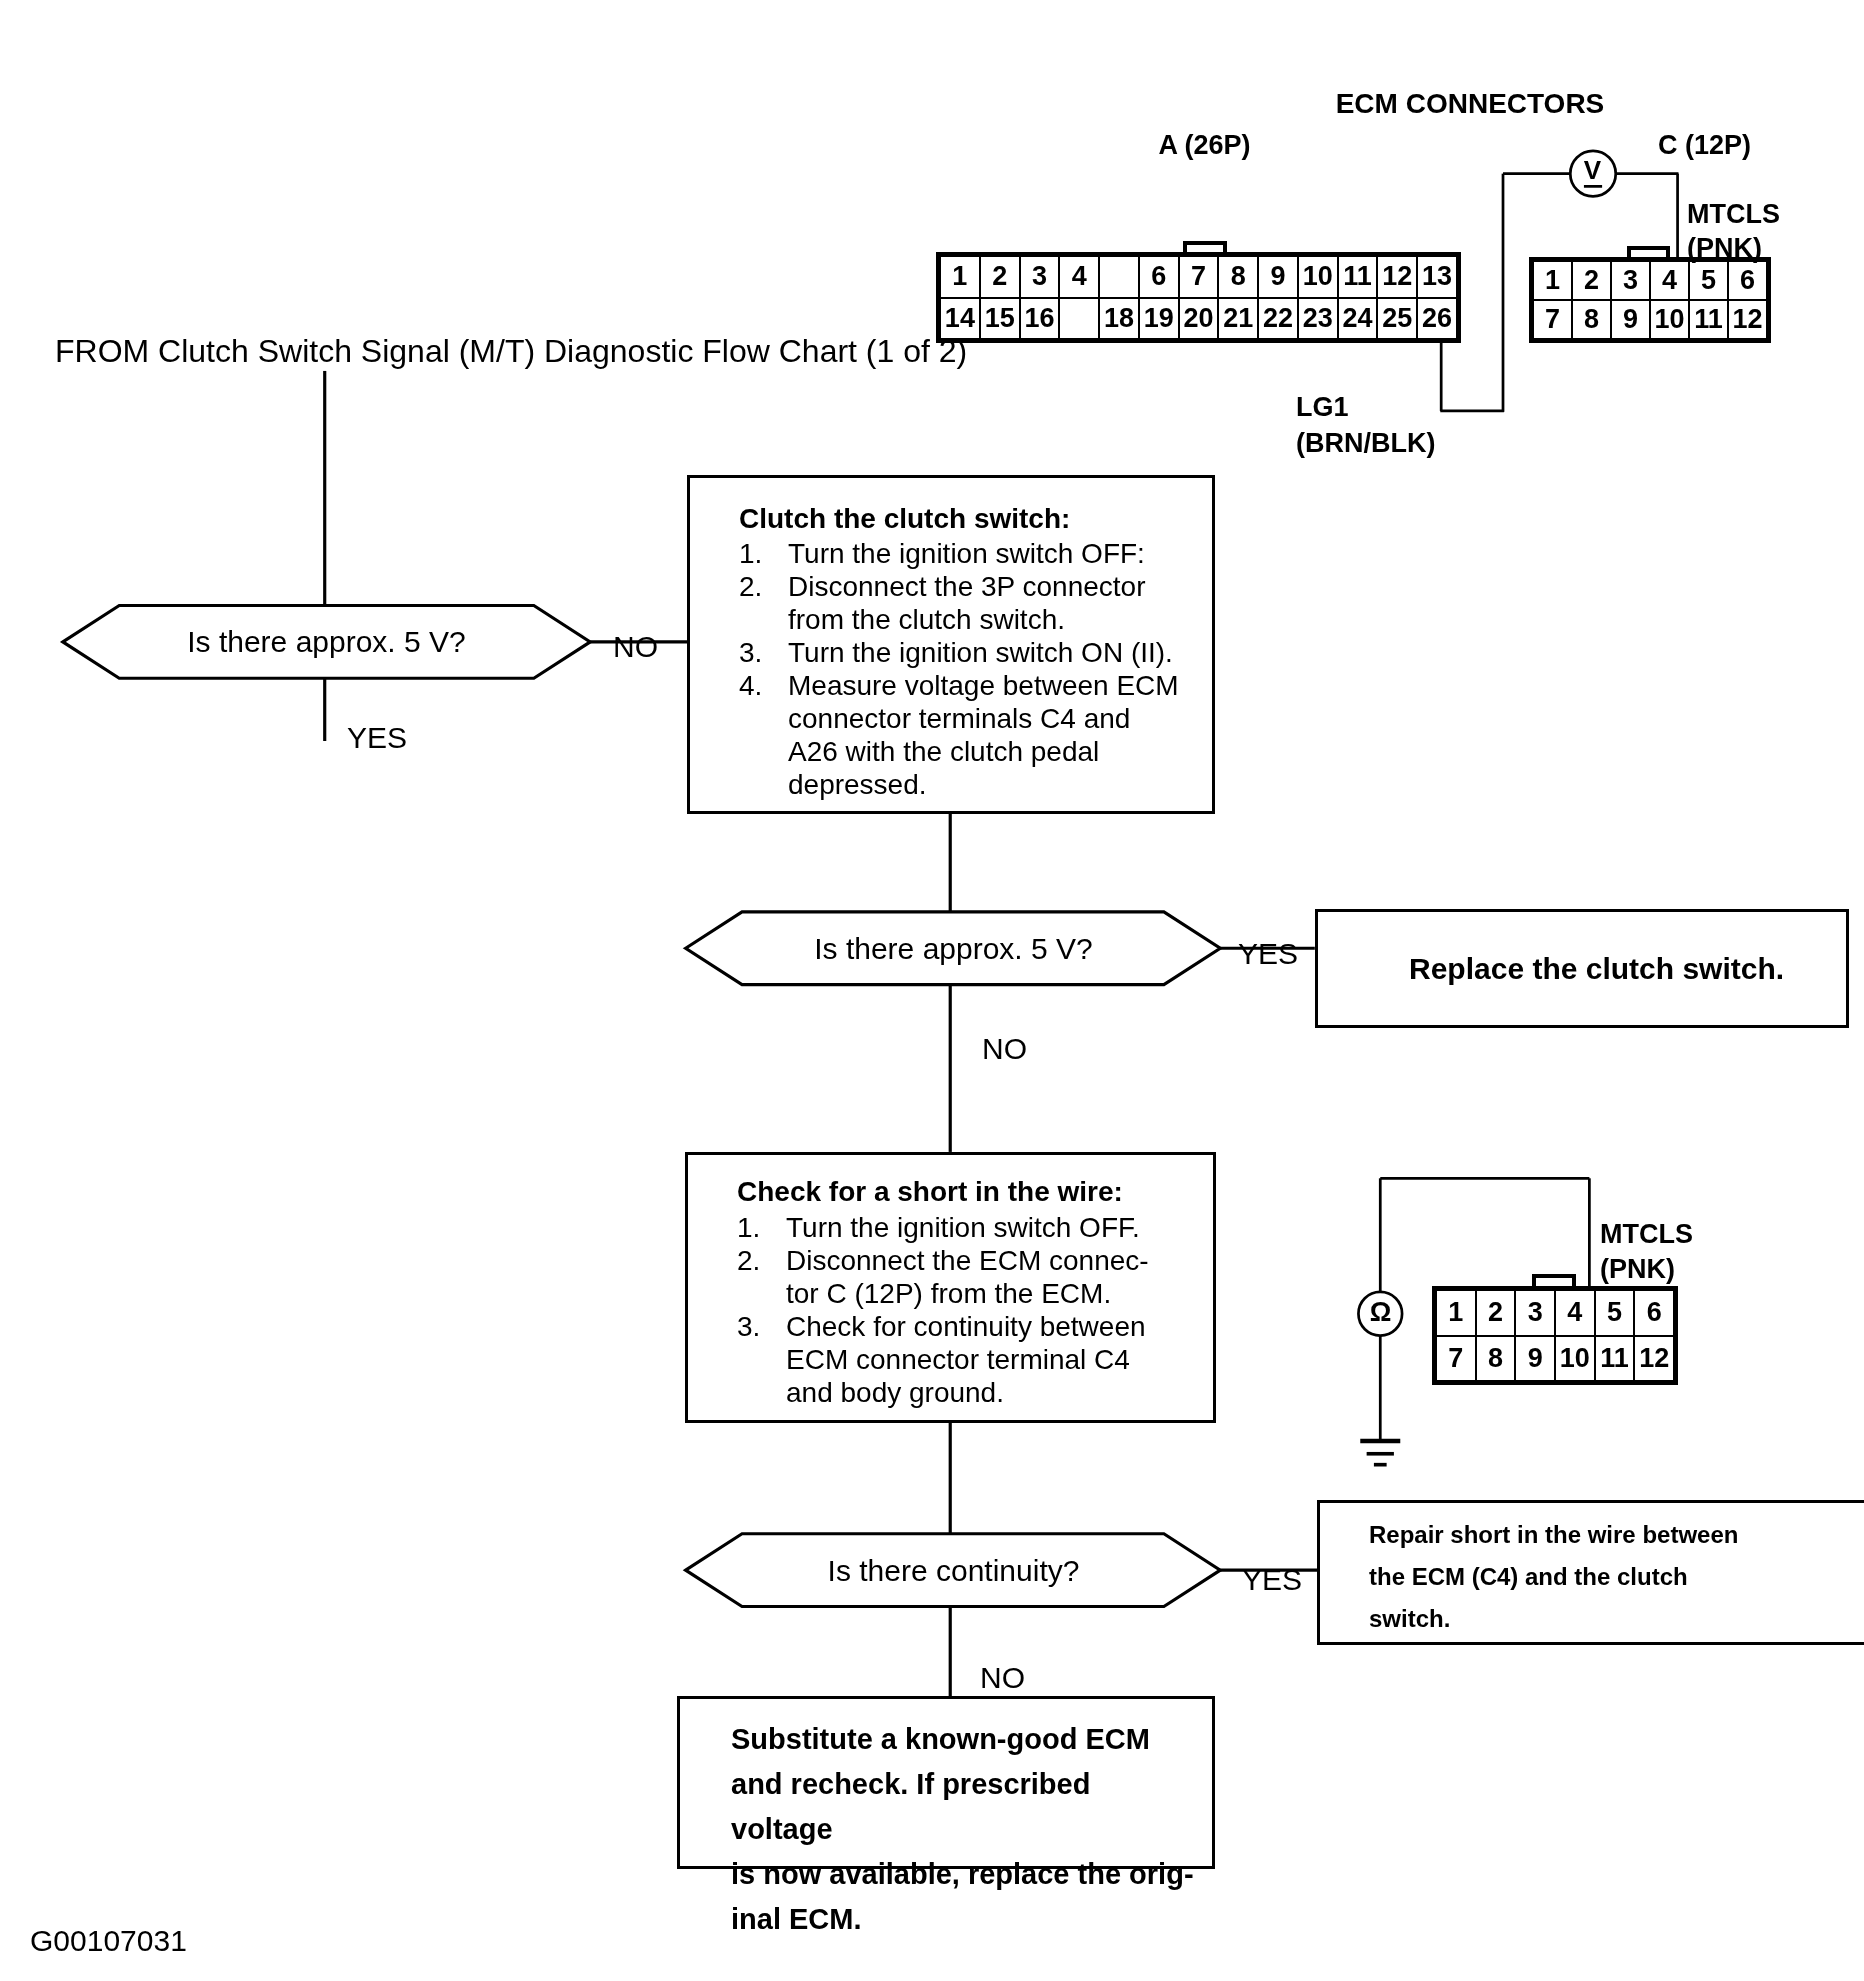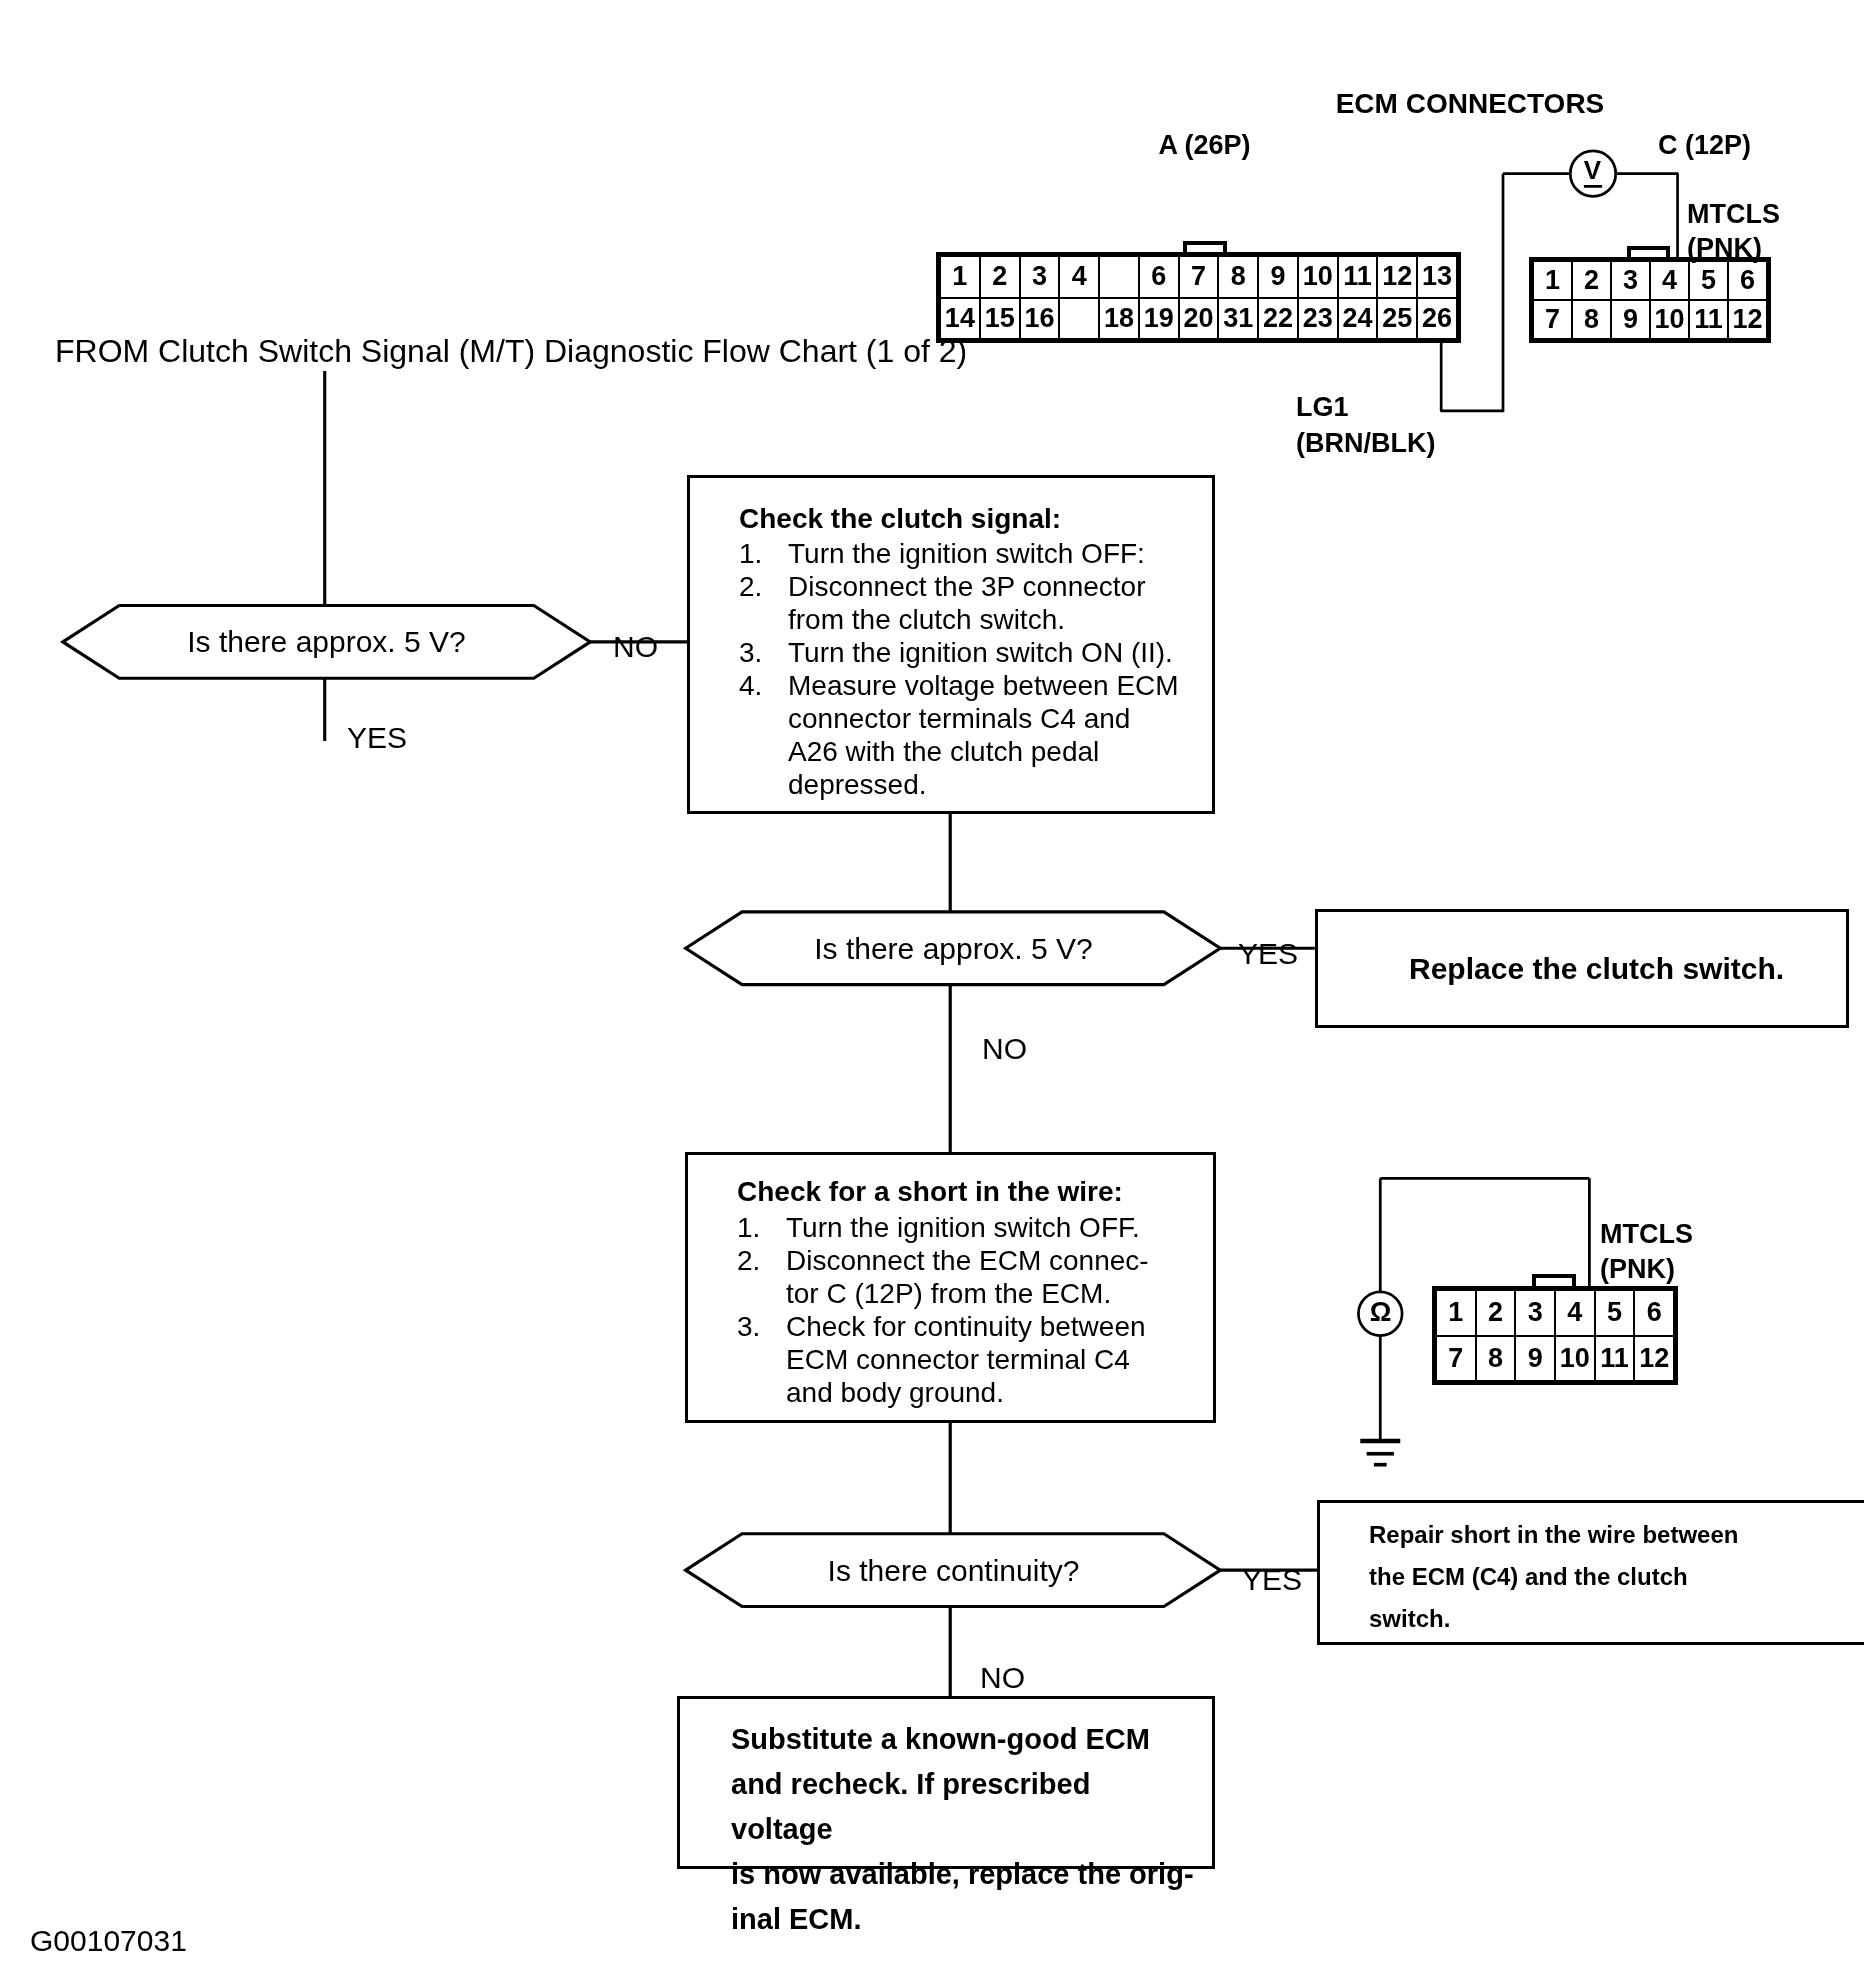--- a/index.html
+++ b/index.html
@@ -73,39 +73,39 @@
   <div class="txt b center" style="left:1132px;top:102px;width:145px;font-size:27px;">A (26P)</div>
   <div class="txt b center" style="left:1632px;top:102px;width:145px;font-size:27px;">C (12P)</div>
 
   <div class="meter-glyph" style="left:1578px;top:155px;width:29px;font-size:26px;">V</div>
   <div class="txt b" style="left:1687px;top:171px;font-size:27px;">MTCLS</div>
   <div class="txt b" style="left:1687px;top:205px;font-size:27px;">(PNK)</div>
 
   <div class="tab" style="left:1183px;top:241px;width:44px;height:12.7px;"></div>
   <div class="pin-grid" style="left:936px;top:252px;width:525px;height:91px;grid-template-columns:repeat(13,1fr);">
     <div style="display:contents;"><div class="pin">1</div><div class="pin">2</div><div class="pin">3</div><div class="pin">4</div><div class="pin"></div><div class="pin">6</div><div class="pin">7</div><div class="pin">8</div><div class="pin">9</div><div class="pin">10</div><div class="pin">11</div><div class="pin">12</div><div class="pin">13</div></div>
-    <div style="display:contents;"><div class="pin">14</div><div class="pin">15</div><div class="pin">16</div><div class="pin"></div><div class="pin">18</div><div class="pin">19</div><div class="pin">20</div><div class="pin">31</div><div class="pin">22</div><div class="pin">23</div><div class="pin">24</div><div class="pin">25</div><div class="pin">26</div></div>
+    <div style="display:contents;"><div class="pin">14</div><div class="pin">15</div><div class="pin">16</div><div class="pin"></div><div class="pin">18</div><div class="pin">19</div><div class="pin">20</div><div class="pin">21</div><div class="pin">22</div><div class="pin">23</div><div class="pin">24</div><div class="pin">25</div><div class="pin">26</div></div>
   </div>
 
   <div class="tab" style="left:1627px;top:246px;width:43px;height:12.7px;"></div>
   <div class="pin-grid" style="left:1529px;top:257px;width:242px;height:86px;grid-template-columns:repeat(6,1fr);">
     <div style="display:contents;"><div class="pin">1</div><div class="pin">2</div><div class="pin">3</div><div class="pin">4</div><div class="pin">5</div><div class="pin">6</div></div>
     <div style="display:contents;"><div class="pin">7</div><div class="pin">8</div><div class="pin">9</div><div class="pin">10</div><div class="pin">11</div><div class="pin">12</div></div>
   </div>
 
   <div class="txt b" style="left:1296px;top:364px;font-size:27px;">LG1</div>
   <div class="txt b" style="left:1296px;top:400px;font-size:27px;">(BRN/BLK)</div>
 
   <div class="hex-text" style="left:63px;top:605px;width:527px;height:73px;">Is there approx. 5 V?</div>
   <div class="txt" style="left:613px;top:602px;font-size:30px;">NO</div>
   <div class="txt" style="left:347px;top:693px;font-size:30px;">YES</div>
 
 
   <div class="box stepbox" style="left:687px;top:475px;width:528px;height:339px;padding:23.6px 25.5px 0 49px;">
-    <div class="step-title">Check the clutch signal:</div>
+    <div class="step-title">Clutch the clutch switch:</div>
     <div>
         <div class="srow">
           <div class="snum">1.</div>
           <div class="stext">Turn the ignition switch OFF:</div>
         </div>
         <div class="srow">
           <div class="snum">2.</div>
           <div class="stext">Disconnect the 3P connector<br>from the clutch switch.</div>
         </div>
         <div class="srow">

